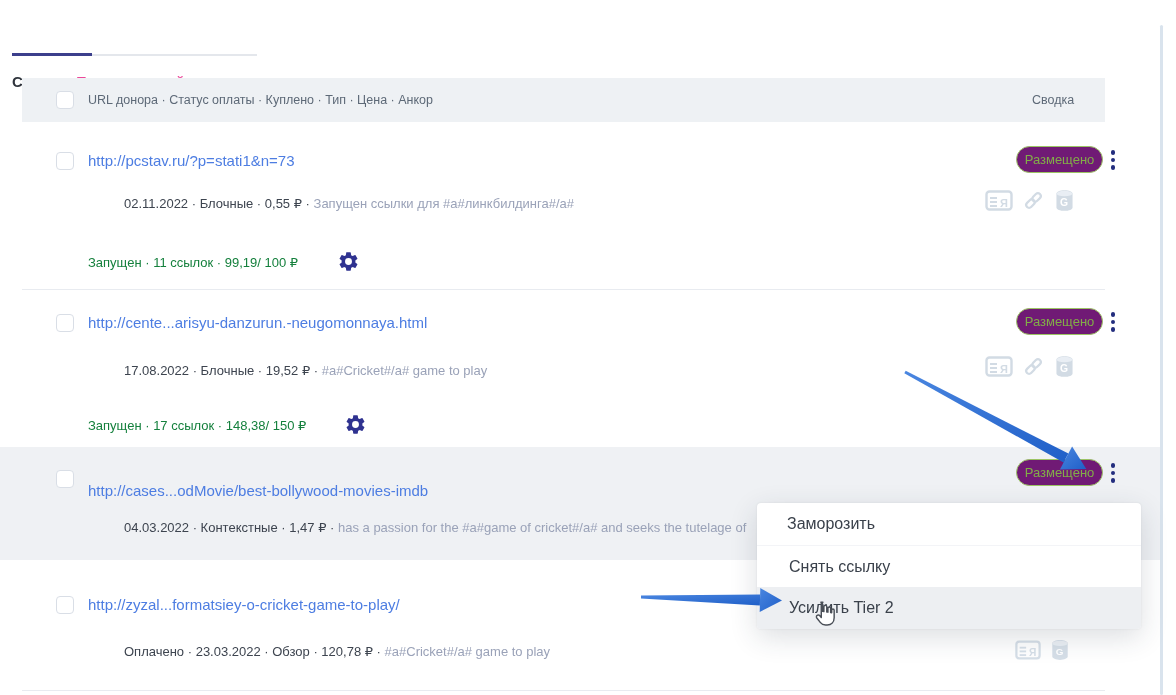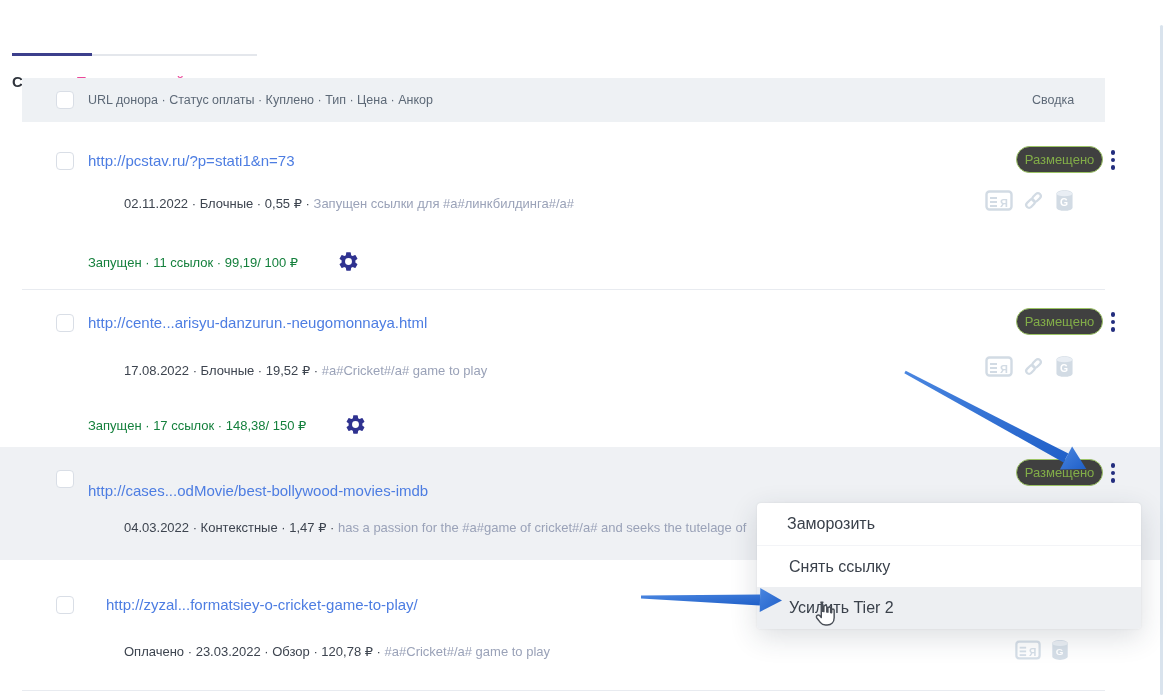--- a/index.html
+++ b/index.html
@@ -19,21 +19,21 @@
   .thead .checkbox { left: 34px; top: 13px; }
   .thead-label { position: absolute; left: 66px; top: 15px; font-size: 12.5px; color: #5d6977; }
   .thead-status { position: absolute; left: 1010px; top: 15px; font-size: 12.5px; color: #5d6977; }
 
   .row { position: absolute; left: 0; width: 1176px; }
   .url { position: absolute; left: 88px; font-size: 15px; color: #4d7de2; text-decoration: none; cursor: pointer; white-space: nowrap; }
   .metaline { position: absolute; left: 88px; font-size: 13px; white-space: nowrap; }
   .meta-dark { color: #3d444f; margin-left: 36px; }
   .meta-anchor { color: #9aa2b8; }
   .progress { position: absolute; left: 88px; font-size: 13px; color: #15803d; white-space: nowrap; }
-  .badge { position: absolute; left: 1016px; width: 87px; height: 27px; border: 1.5px solid #9cc464; border-radius: 14px; color: #82ad48; font-size: 13px; display: flex; align-items: center; justify-content: center; background: #404040; }
+  .badge { position: absolute; left: 1016px; width: 87px; height: 27px; border: 1.5px solid #9cc464; border-radius: 14px; color: #82ad48; font-size: 13px; display: flex; align-items: center; justify-content: center; background: #701a75; }
   .kebab { position: absolute; left: 1106px; width: 14px; height: 26px; display: flex; flex-direction: column; align-items: center; justify-content: center; gap: 3px; cursor: pointer; }
   .kebab i { width: 4.5px; height: 4.5px; border-radius: 50%; background: #232d7e; }
   .iconrow { position: absolute; display: flex; align-items: center; gap: 9px; }
   .divider { position: absolute; left: 22px; width: 1083px; height: 1px; background: #e8ebf0; }
   .row-highlight { position: absolute; left: 0; top: 447px; width: 1160px; height: 113px; background: #eff1f4; }
   .gear { position: absolute; cursor: pointer; }
 
   
   .menu { position: absolute; left: 757px; top: 503px; width: 384px; height: 126px; background: #fff; border-radius: 4px; box-shadow: 0 8px 28px rgba(40,50,70,.16), 0 0 2px rgba(40,50,70,.10); z-index: 5; }
   .menu-item { height: 42px; display: flex; align-items: center; padding-left: 30px; font-size: 16px; color: #3a414b; cursor: pointer; }
@@ -142,21 +142,21 @@
     <div class="kebab" style="top:460px;">
         <i></i>
         <i></i>
         <i></i>
       </div>
     <div class="metaline" style="top:520px;"><span class="meta-dark">04.03.2022 · Контекстные · 1,47 ₽ · </span><span class="meta-anchor">has a passion for the #a#game of cricket#/a# and seeks the tutelage of</span></div>
   </div>
 
   <div class="row">
     <div class="checkbox" style="left:56px; top:596px;"></div>
-    <a class="url" style="top:596px;margin-left:18px;">http://zyzal...formatsiey-o-cricket-game-to-play/</a>
+    <a class="url" style="top:596px;">http://zyzal...formatsiey-o-cricket-game-to-play/</a>
     <div class="metaline" style="top:644px;"><span class="meta-dark">Оплачено · 23.03.2022 · Обзор · 120,78 ₽ · </span><span class="meta-anchor">#a#Cricket#/a# game to play</span></div>
     <div class="iconrow" style="left:1015px; top:639px;">
       <span><svg width="26" height="20" viewBox="0 0 28 21">
             <rect x="1.5" y="1.5" width="25" height="18" rx="3" fill="none" stroke="#d6dfe8" stroke-width="2.4"></rect>
             <line x1="5" y1="8" x2="12" y2="8" stroke="#d6dfe8" stroke-width="2"></line>
             <line x1="5" y1="12" x2="12" y2="12" stroke="#d6dfe8" stroke-width="2"></line>
             <line x1="5" y1="16" x2="12" y2="16" stroke="#d6dfe8" stroke-width="2"></line>
             <text x="15" y="16.5" font-size="11" font-weight="bold" fill="#d6dfe8">Я</text>
           </svg></span>
       <span><svg width="20" height="22" viewBox="0 0 18 20">

